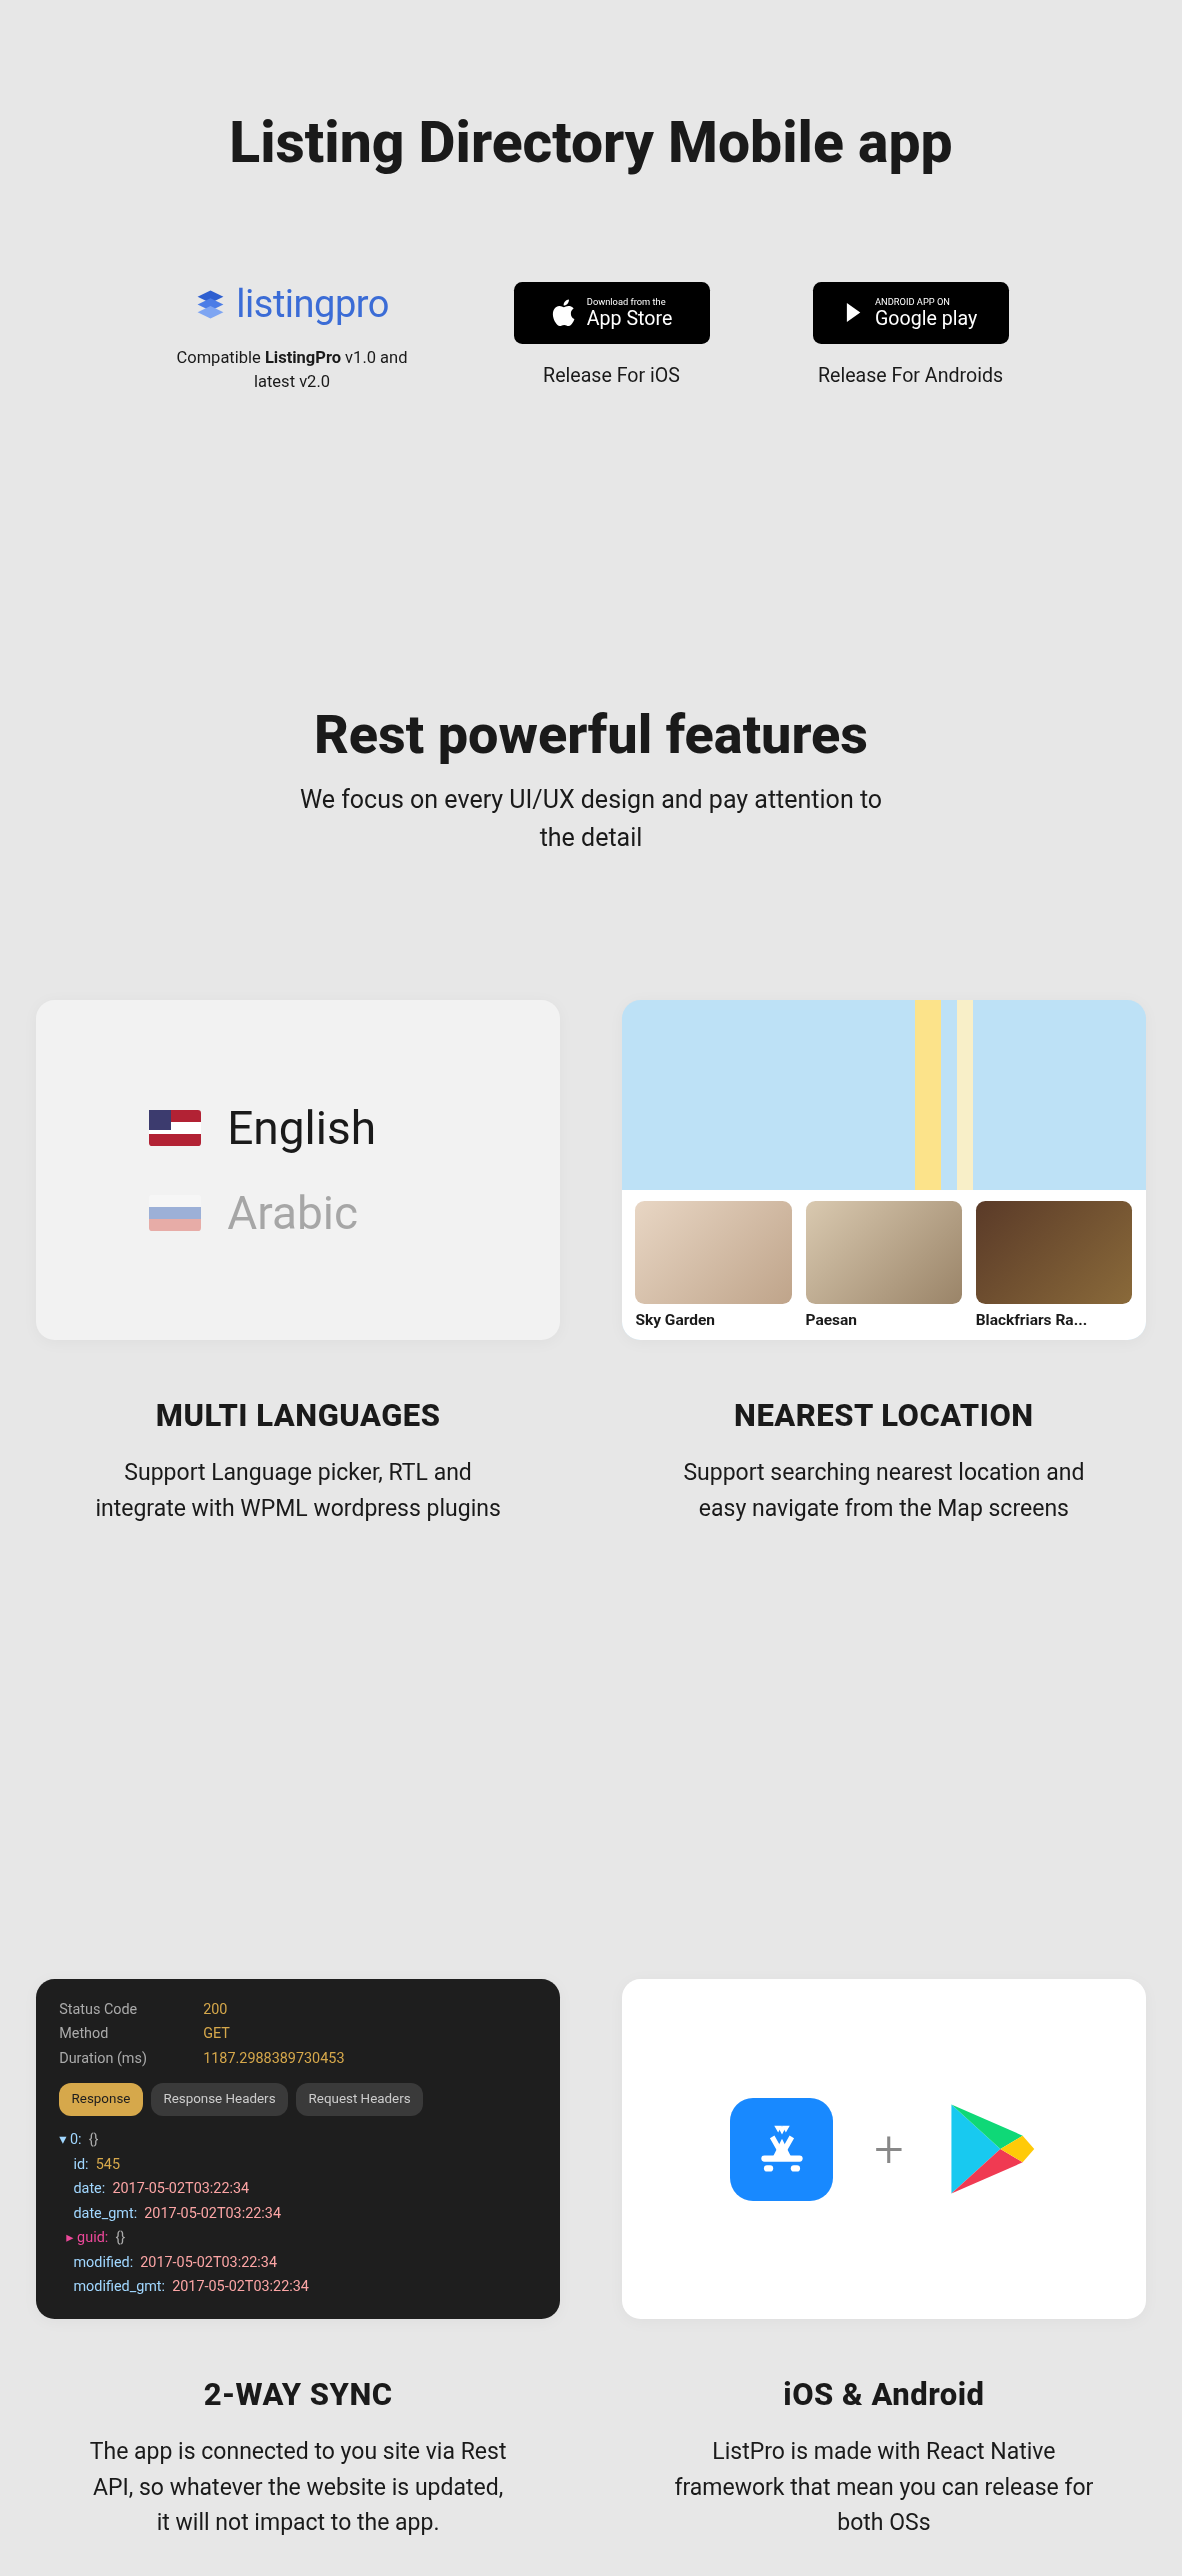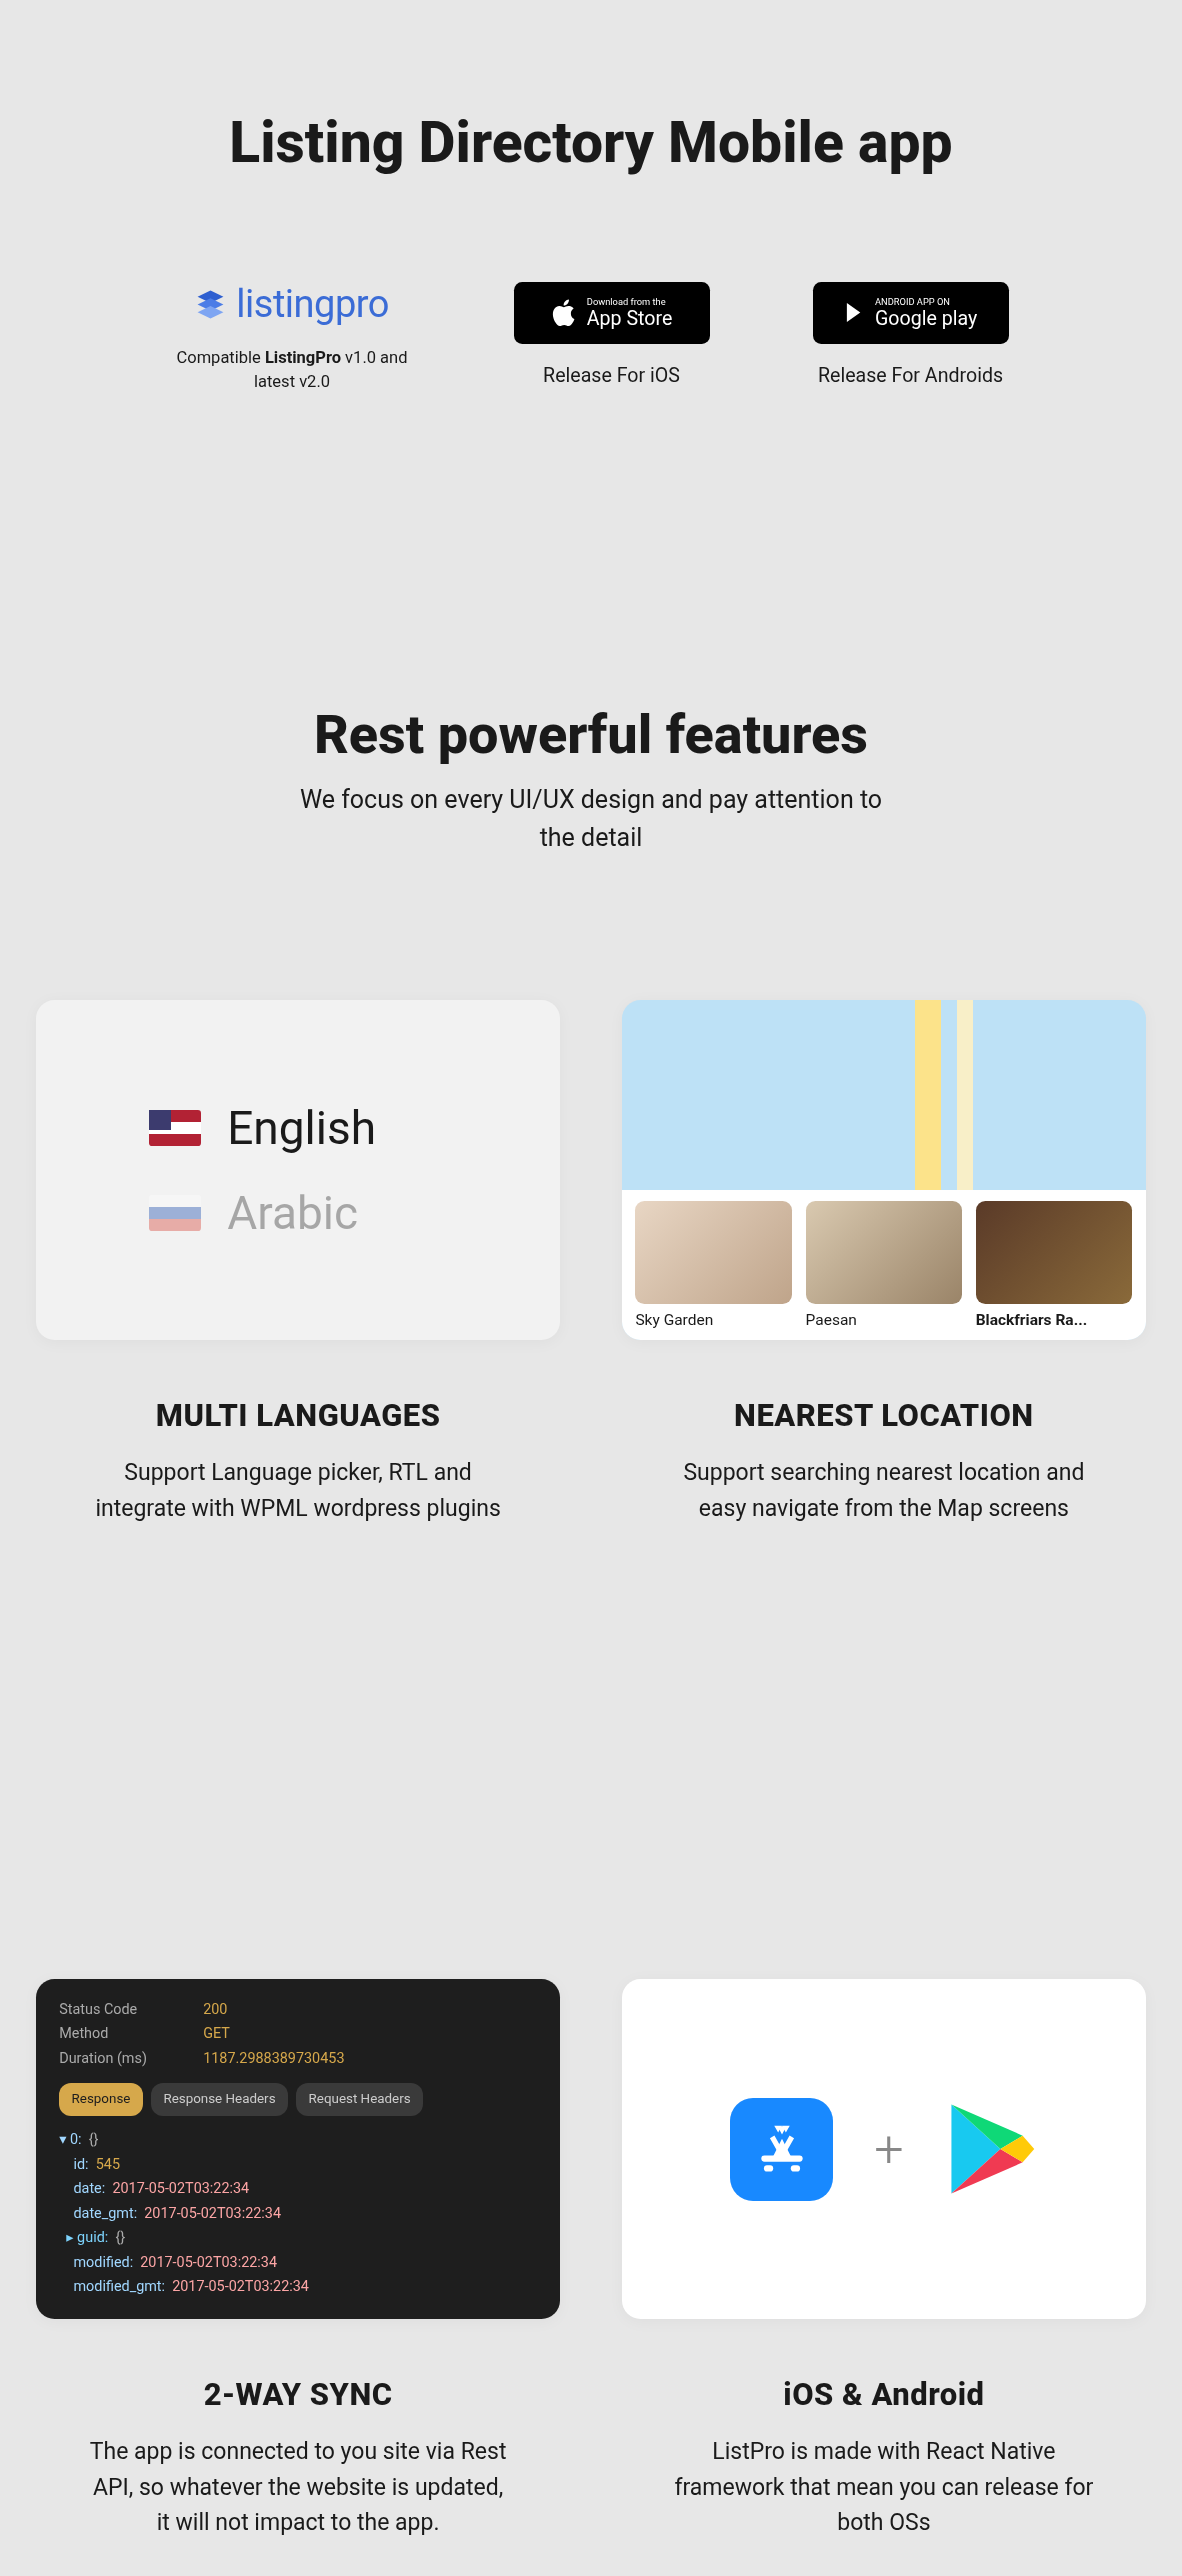--- a/index.html
+++ b/index.html
@@ -24,21 +24,21 @@
 .card.lang{background:#f2f2f2;display:flex;flex-direction:column;justify-content:center;gap:31px;padding-left:113px}
 .lang-row{display:flex;align-items:center;gap:26px;font-size:46px}
 .lang-row.dim{opacity:.35}
 .flag{width:52px;height:36px;border-radius:3.1px}
 .card.near{background:#bde1f6;display:flex;flex-direction:column}
 .near-top{flex:1;position:relative}
 .beam{position:absolute;top:0;bottom:0;width:26px;background:#fce38a}
 .near-bot{background:#fff;display:flex;gap:13.4px;padding:11.3px 13.4px}
 .loc{flex:1;display:flex;flex-direction:column;gap:7.2px}
 .loc-img{height:103px;border-radius:9.3px;background:#888;background-size:cover}
-.loc-lab{font-size:15.5px;font-weight:400}
+.loc-lab{font-size:15.5px;font-weight:700}
 .feature-block{text-align:center;padding:0 10.3px}
 .ft-title{font-size:31px;font-weight:800;letter-spacing:0.5px;margin:57px 0 20.6px}
 .ft-body{font-size:23px;line-height:1.55;max-width:422px;margin:0 auto}
 .card.sync{background:#1e1e1e;color:#ddd;padding:18.5px 23px;font-family:Menlo,Consolas,monospace;font-size:14.4px;line-height:1.7}
 .sync-row{display:flex}
 .sync-label{width:144px;color:#aaa}
 .sync-val{color:#d6a84b}
 .sync-tabs{display:flex;gap:8.2px;margin:11.3px 0 12.4px}
 .sync-tab{padding:5.2px 12.4px;border-radius:12px;font-size:13.4px;background:#3a3a3a;color:#ccc}
 .sync-tab.active{background:#d6a84b;color:#1e1e1e}
@@ -171,21 +171,21 @@
           </div>
         <div class="sync-tabs">
           <span class="sync-tab active">Response</span>
           <span class="sync-tab">Response Headers</span>
           <span class="sync-tab">Request Headers</span>
         </div>
         <div class="json-line"><span style="color:#a1d7ff">▾ 0:</span>  {}</div>
         <div class="json-line">    <span class="json-key">id:</span>  <span class="json-num">545</span></div>
         <div class="json-line">    <span class="json-key">date:</span>  <span class="json-str">2017-05-02T03:22:34</span></div>
         <div class="json-line">    <span class="json-key">date_gmt:</span>  <span class="json-str">2017-05-02T03:22:34</span></div>
-        <div class="json-line">  <span style="color:#7dd3fc">▸ guid:</span>  {}</div>
+        <div class="json-line">  <span style="color:#ec4899">▸ guid:</span>  {}</div>
         <div class="json-line">    <span class="json-key">modified:</span>  <span class="json-str">2017-05-02T03:22:34</span></div>
         <div class="json-line">    <span class="json-key">modified_gmt:</span>  <span class="json-str">2017-05-02T03:22:34</span></div>
       </div>
       <div class="feature-block">
         <h3 class="ft-title">2-WAY SYNC</h3>
         <p class="ft-body">The app is connected to you site via Rest API, so whatever the website is updated, it will not impact to the app.</p>
       </div>
     </div>
 
     <div class="row2">

